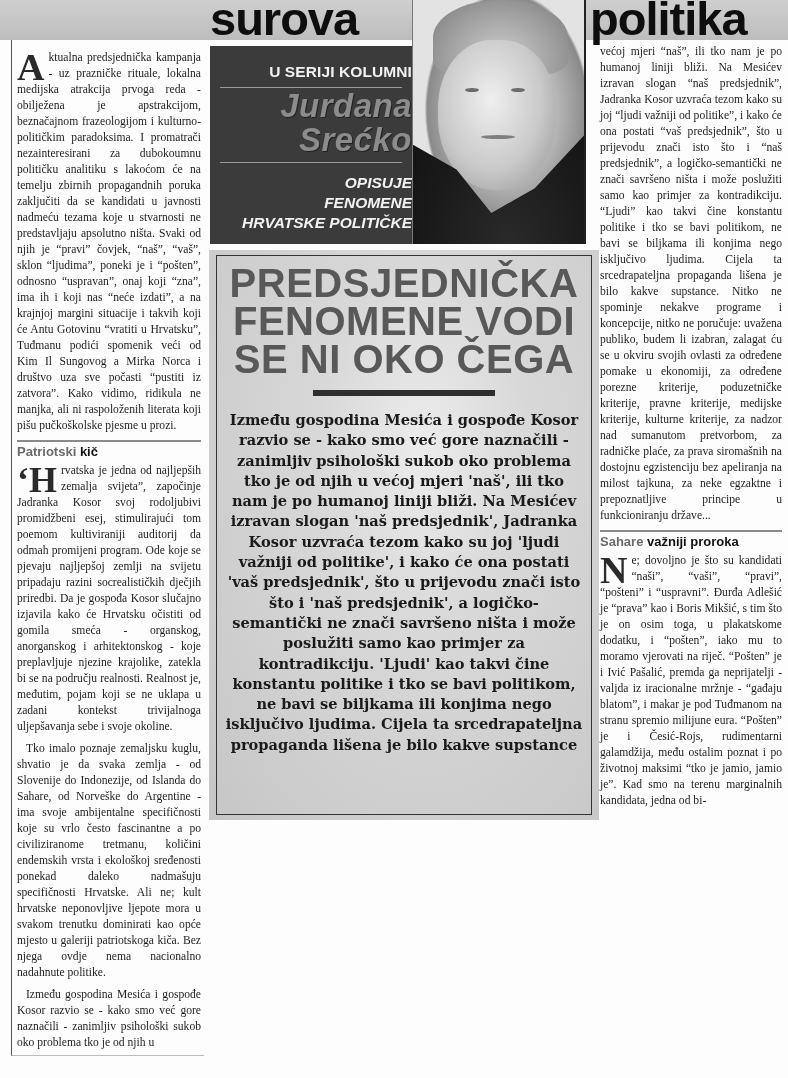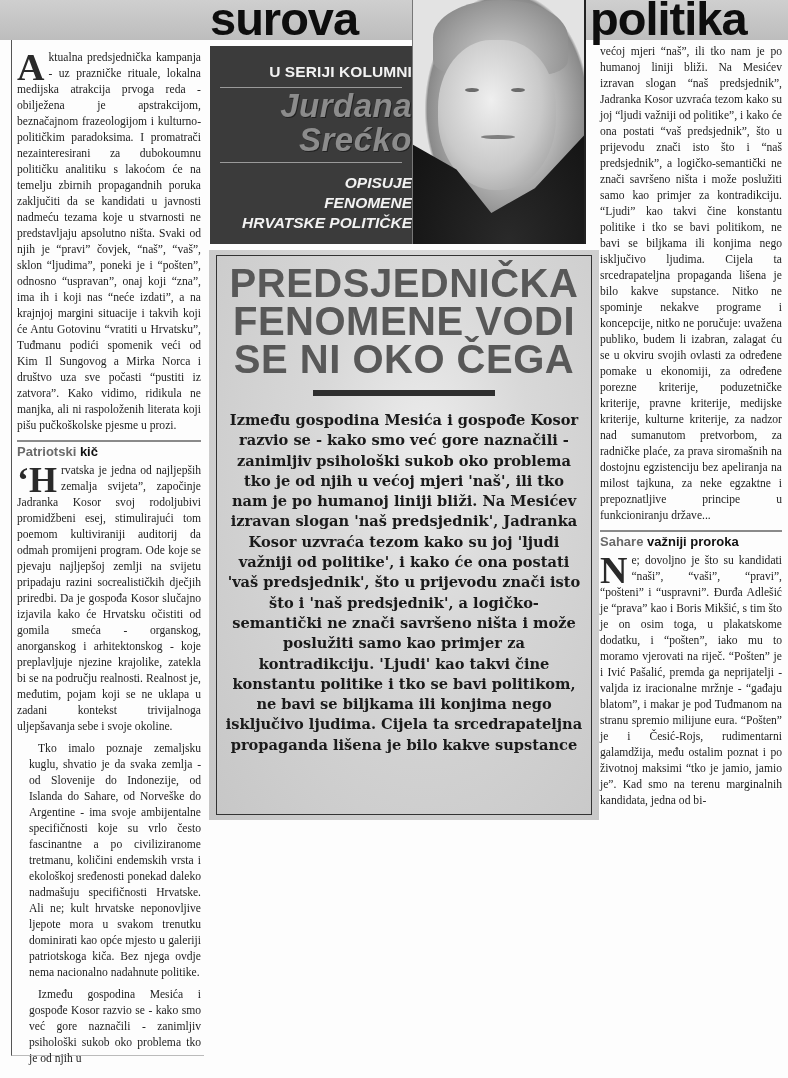--- a/index.html
+++ b/index.html
@@ -12,21 +12,21 @@
     font-weight: 900; font-size: 47px; letter-spacing: -1px; color: #0e0e0e; line-height: 50px; }
   .title-left { left: 210px; }
   .title-right { left: 590px; }
 
   .col-left { position: absolute; left: 11px; top: 40px; width: 193px; height: 1016px;
     border-left: 1px solid #555; border-bottom: 1px solid #bbb; padding: 10px 3px 0 5px; }
   .col-right { position: absolute; left: 600px; top: 40px; width: 182px; height: 830px; padding: 0 0 0 0; }
 
   .body-text { font-size: 11.6px; line-height: 16px; text-align: justify; hyphens: manual; color: #1c1c1c; }
   .body-text p { text-indent: 0; margin-bottom: 0; }
-  .body-text p + p { text-indent: 9px; margin-top: 6px; margin-left: 12px; }
+  .body-text p + p { text-indent: 9px; margin-top: 6px; }
   .dropcap { float: left; font-family: "Liberation Serif", serif; font-weight: 700;
     font-size: 38px; line-height: 30px; margin: 2px 4px 0 0; color: #2a2a2a; }
   .dropcap-quote { float: left; font-weight: 700; font-size: 36px; line-height: 30px; margin: 2px 4px 0 0; color: #2a2a2a; }
 
   .subhead { font-family: Liberation Sans, sans-serif; font-weight: 700; font-size: 13px;
     border-top: 2px solid #8a8a8a; margin: 6px 0 4px 0; padding-top: 2px; line-height: 15px; }
   .subhead .sub-a { color: #6a6a6a; }
   .subhead .sub-b { color: #111; }
 
   .promo-panel { position: absolute; left: 210px; top: 46px; width: 202px; height: 198px;

